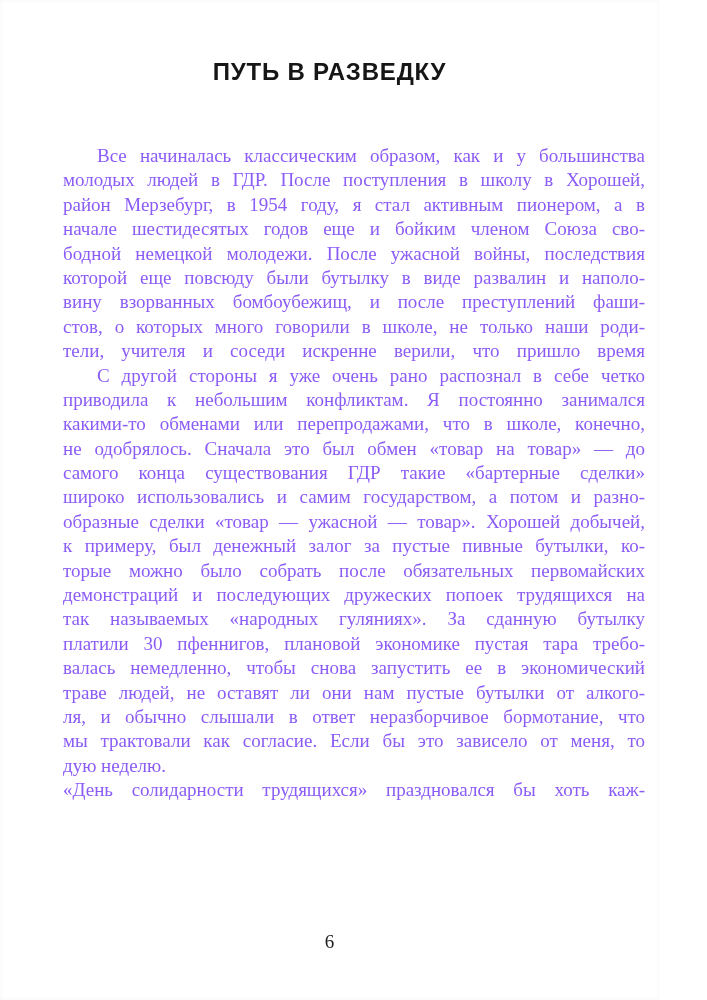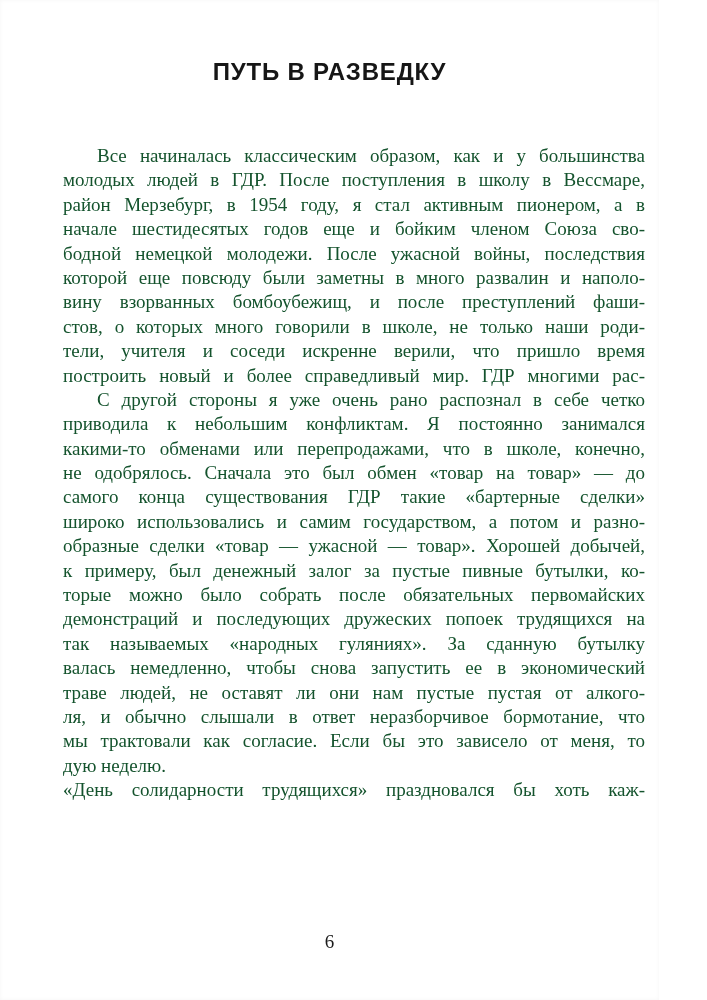--- a/index.html
+++ b/index.html
@@ -30,21 +30,21 @@
     color: #161616;
   }
   .body-text {
     position: absolute;
     top: 144px;
     left: 63px;
     width: 582px;
     font-family: "Liberation Serif", serif;
     font-size: 19px;
     line-height: 24.4px;
-    color: #14532d;
+    color: #8b5cf6;
   }
   .text-line {
     text-align: justify;
     text-align-last: justify;
     height: 24.4px;
     overflow: hidden;
   }
   .text-line.para-start {
     text-indent: 34px;
   }
@@ -63,42 +63,42 @@
   }
 </style>
 </head>
 <body>
 
 <div class="page">
   <h1 class="chapter-title">ПУТЬ В РАЗВЕДКУ</h1>
 
   <div class="body-text" id="body-text">
       <div class="text-line para-start">Все начиналась классическим образом, как и у большинства</div>
-      <div class="text-line">молодых людей в ГДР. После поступления в школу в Вессмаре,</div>
+      <div class="text-line">молодых людей в ГДР. После поступления в школу в Хорошей,</div>
       <div class="text-line">район Мерзебург, в 1954 году, я стал активным пионером, а в</div>
       <div class="text-line">начале шестидесятых годов еще и бойким членом Союза сво-</div>
       <div class="text-line">бодной немецкой молодежи. После ужасной войны, последствия</div>
-      <div class="text-line">которой еще повсюду были заметны в много развалин и наполо-</div>
+      <div class="text-line">которой еще повсюду были бутылку в виде развалин и наполо-</div>
       <div class="text-line">вину взорванных бомбоубежищ, и после преступлений фаши-</div>
       <div class="text-line">стов, о которых много говорили в школе, не только наши роди-</div>
       <div class="text-line">тели, учителя и соседи искренне верили, что пришло время</div>
-      <div class="text-line">построить новый и более справедливый мир. ГДР многими рас-</div>
       <div class="text-line para-start">С другой стороны я уже очень рано распознал в себе четко</div>
       <div class="text-line">приводила к небольшим конфликтам. Я постоянно занимался</div>
       <div class="text-line">какими-то обменами или перепродажами, что в школе, конечно,</div>
       <div class="text-line">не одобрялось. Сначала это был обмен «товар на товар» — до</div>
       <div class="text-line">самого конца существования ГДР такие «бартерные сделки»</div>
       <div class="text-line">широко использовались и самим государством, а потом и разно-</div>
       <div class="text-line">образные сделки «товар — ужасной — товар». Хорошей добычей,</div>
       <div class="text-line">к примеру, был денежный залог за пустые пивные бутылки, ко-</div>
       <div class="text-line">торые можно было собрать после обязательных первомайских</div>
       <div class="text-line">демонстраций и последующих дружеских попоек трудящихся на</div>
       <div class="text-line">так называемых «народных гуляниях». За сданную бутылку</div>
+      <div class="text-line">платили 30 пфеннигов, плановой экономике пустая тара требо-</div>
       <div class="text-line">валась немедленно, чтобы снова запустить ее в экономический</div>
-      <div class="text-line">траве людей, не оставят ли они нам пустые пустая от алкого-</div>
+      <div class="text-line">траве людей, не оставят ли они нам пустые бутылки от алкого-</div>
       <div class="text-line">ля, и обычно слышали в ответ неразборчивое бормотание, что</div>
       <div class="text-line">мы трактовали как согласие. Если бы это зависело от меня, то</div>
       <div class="text-line para-end">дую неделю.</div>
       <div class="text-line">«День солидарности трудящихся» праздновался бы хоть каж-</div>
     </div>
 
   <div class="page-number">6</div>
 </div>
 
 </body></html>

